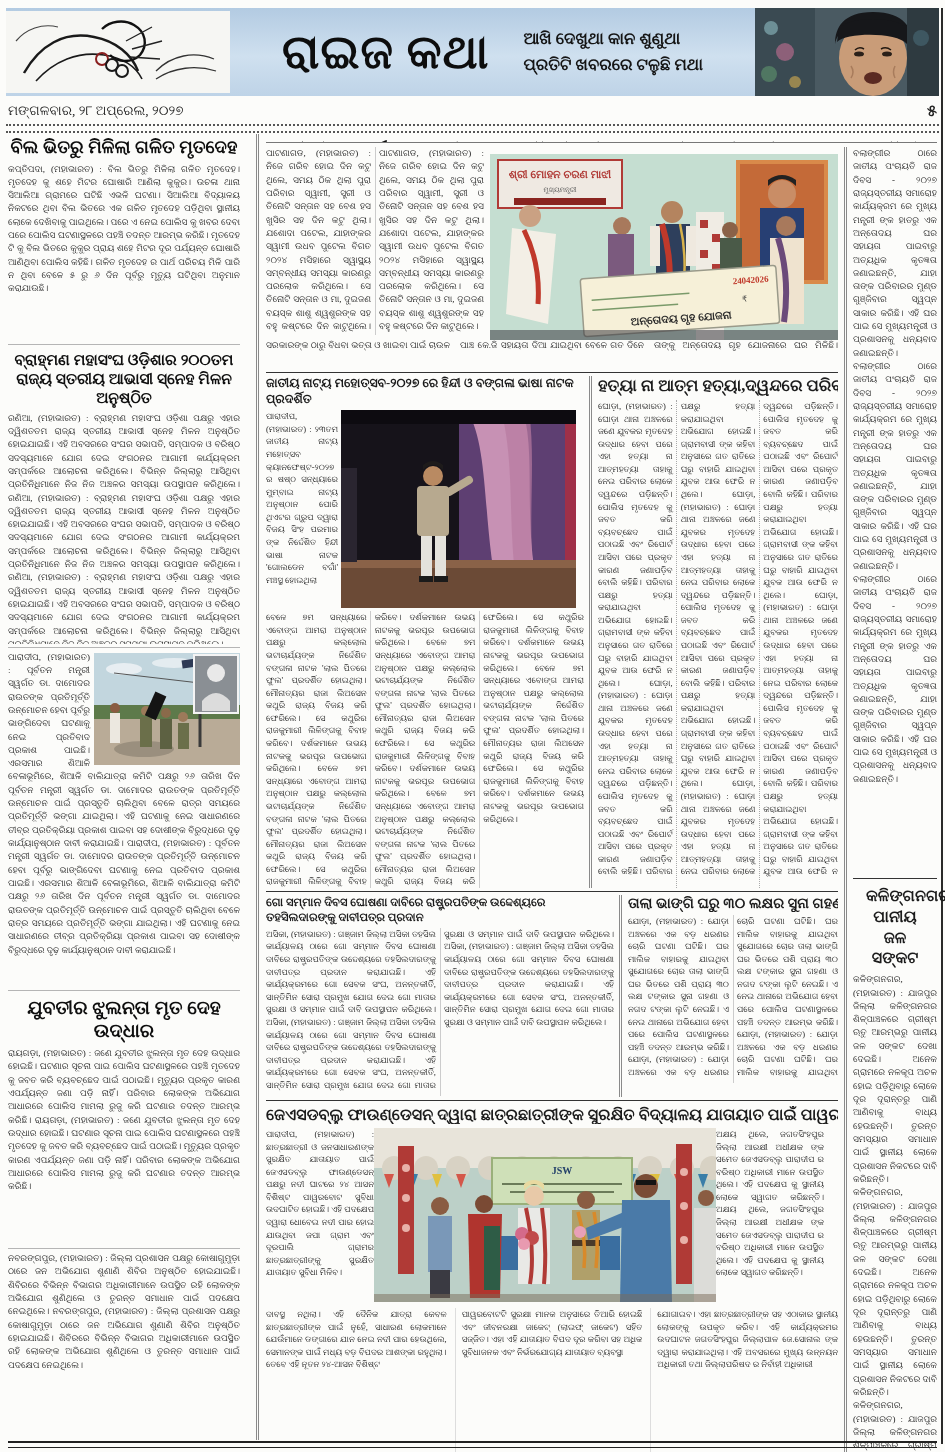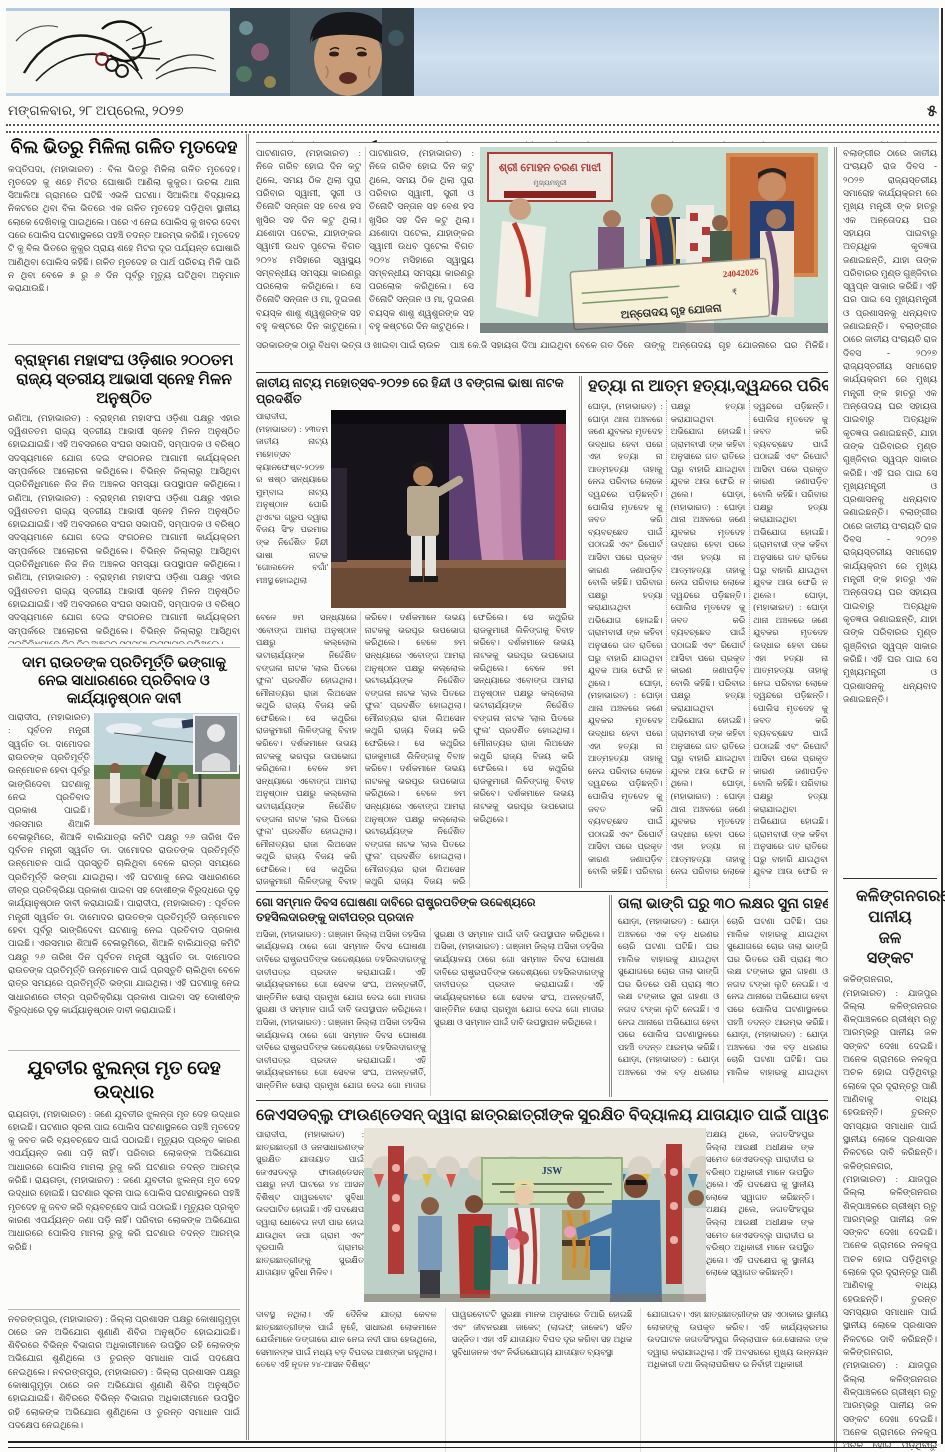--- a/index.html
+++ b/index.html
@@ -16,21 +16,21 @@
   .mast-photo{width:184px;height:88px;flex:0 0 auto;}
   .daterow{position:absolute;left:8px;top:100px;right:8px;height:22px;display:flex;
            justify-content:space-between;align-items:center;font-size:13.5px;color:#222;}
   .pageno{font-weight:700;font-size:16px;}
   .dotsep{position:absolute;left:6px;right:6px;top:124px;height:5px;
           border-top:2px dotted #555;border-bottom:2px dotted #555;}
   
   .content{position:absolute;left:8px;right:8px;top:134px;bottom:12px;display:flex;}
   .bottom-rule{position:absolute;left:8px;right:8px;bottom:4px;height:4px;
                border-top:2px solid #222;border-bottom:1px solid #222;}
-  .col-left{width:232px;flex:0 0 auto;padding-right:6px;border-right:3px double #8a8a8a;
+  .col-left{width:232px;flex:0 0 auto;padding-right:16px;border-right:3px double #8a8a8a;
             display:flex;flex-direction:column;}
   .region-right{flex:1;padding-left:7px;display:flex;flex-direction:column;min-width:0;}
   .body-txt{font-size:9px;line-height:1.48;text-align:justify;color:#262626;overflow:hidden;column-fill:auto;}
   .hr{border-top:1.5px solid #333;margin:3px 0;}
   .hr-lt{border-top:1px solid #b5b5b5;margin:3px 0;}
   
   .lhead{font-weight:800;text-align:center;color:#0e0e0e;line-height:1.25;margin:2px 0 4px;}
   .lh-1{font-size:18px;} .lh-2{font-size:15.5px;} .lh-3{font-size:14.5px;} .lh-4{font-size:19px;} .lh-5{font-size:13.5px;}
   .a1-body{height:178px;} .a2-body{height:232px;} .a3-body{height:336px;} .a4-body{height:198px;} .a5-body{flex:1;}
   .dama-photo{float:right;width:146px;height:112px;margin:2px 0 3px 4px;}
@@ -39,21 +39,21 @@
                  padding:2px 0 6px;border-bottom:1px solid #777;margin-bottom:4px;}
   .region-body{flex:1;display:flex;min-width:0;}
   .center-col{width:572px;flex:0 0 auto;display:flex;flex-direction:column;}
   .right-strip{flex:1;margin-left:6px;border-left:3px double #8a8a8a;padding-left:6px;
                display:flex;flex-direction:column;min-width:0;}
   .strip-text{height:728px;}
   .kal-head{font-size:16px;font-weight:800;text-align:center;margin:4px 13px;line-height:1.3;}
   .kal-body{flex:1;}
   .main-block{position:relative;height:222px;}
   .main-cols{width:218px;height:188px;column-count:2;column-gap:8px;column-rule:1px solid #ccc;}
-  .main-photo{position:absolute;right:0;top:0;width:348px;height:186px;}
+  .main-photo{position:absolute;right:0;top:7px;width:348px;height:186px;}
   .main-under{margin-top:4px;column-count:3;column-gap:10px;height:26px;}
   
   .mid-row{display:flex;height:512px;}
   .theater{width:318px;flex:0 0 auto;border-right:3px double #8a8a8a;padding-right:5px;
            display:flex;flex-direction:column;justify-content:flex-end;}
   .t-head{font-size:12.5px;font-weight:800;line-height:1.25;margin-bottom:3px;}
   .t-top{display:flex;gap:3px;}
   .t-col{width:72px;height:198px;font-size:8.5px;}
   .t-photo{width:235px;height:198px;flex:0 0 auto;}
   .t-bottom{flex:1;margin-top:3px;column-count:3;column-gap:8px;column-rule:1px solid #ccc;font-size:8.5px;}
@@ -92,20 +92,27 @@
         <path d="M18,62 C34,34 58,20 88,26 C110,30 126,44 132,60" fill="none" stroke="#1a1a1a" stroke-width="2.5"></path>
         <path d="M30,70 C48,50 72,40 98,44 C118,47 130,56 136,68" fill="none" stroke="#1a1a1a" stroke-width="1.6"></path>
         <path d="M96,18 C104,10 118,8 128,14 C140,21 142,34 134,44 C126,52 112,52 104,44" fill="none" stroke="#111" stroke-width="2.4"></path>
         <path d="M120,30 l26,-14 M126,38 l30,-8 M124,46 l30,2" stroke="#222" stroke-width="1.4"></path>
         <circle cx="96" cy="48" r="6" fill="none" stroke="#8a1f1f" stroke-width="2"></circle>
         <circle cx="106" cy="54" r="6" fill="none" stroke="#1a1a1a" stroke-width="2"></circle>
         <circle cx="116" cy="60" r="6" fill="none" stroke="#1a1a1a" stroke-width="2"></circle>
         <path d="M150,60 C166,44 188,40 208,48 M150,68 C168,56 190,54 210,60" fill="none" stroke="#333" stroke-width="1.3"></path>
         <path d="M10,30 C20,18 36,12 52,16" fill="none" stroke="#444" stroke-width="1.2"></path>
       </svg>
+    </div>
+    <div class="mast-center">
+      <div class="mast-title">ରାଇଜ କଥା</div>
+      <div class="mast-tagline">
+        <div>ଆଖି ଦେଖୁଥା କାନ ଶୁଣୁଥା</div>
+        <div>ପ୍ରତିଟି ଖବରରେ ଟଳୁଛି ମଥା</div>
+      </div>
     </div>
     <div class="mast-photo">
       <svg viewBox="0 0 184 88" width="184" height="88">
         <rect width="184" height="88" fill="#4a5a62"></rect>
         <rect width="60" height="88" fill="#3a4a52"></rect>
         <circle cx="16" cy="20" r="7" fill="#7aa0a8" opacity=".8"></circle>
         <circle cx="30" cy="44" r="9" fill="#b06a8a" opacity=".7"></circle>
         <circle cx="14" cy="66" r="8" fill="#5a8a6a" opacity=".7"></circle>
         <circle cx="40" cy="74" r="6" fill="#c0a050" opacity=".7"></circle>
         <ellipse cx="118" cy="50" rx="34" ry="38" fill="#c99c78"></ellipse>
@@ -135,21 +142,20 @@
         <div class="lhead lh-1">ବିଲ ଭିତରୁ ମିଳିଲା ଗଳିତ ମୃତଦେହ</div>
         <div class="body-txt a1-body">କପ୍ତିପଦା, (ମହାଭାରତ) : ବିଲ ଭିତରୁ ମିଳିଲା ଗଳିତ ମୃତଦେହ। ମୃତଦେହ କୁ ଶହେ ମିଟର ଘୋଷାରି ଆଣିଲା କୁକୁର। ଉଚଳା ଥାନା ସିଆଲିଆ ଗ୍ରାମରେ ଘଟିଛି ଏଭଳି ଘଟଣା। ସିଆଲିଆ ବିଦ୍ୟାଳୟ ନିକଟରେ ଥିବା ବିଲ ଭିତରେ ଏକ ଗଳିତ ମୃତଦେହ ପଡ଼ିଥିବା ସ୍ଥାନୀୟ ଲୋକେ ଦେଖିବାକୁ ପାଇଥିଲେ। ପରେ ଏ ନେଇ ପୋଲିସ କୁ ଖବର ଦେବା ପରେ ପୋଲିସ ଘଟଣାସ୍ଥଳରେ ପହଞ୍ଚି ତଦନ୍ତ ଆରମ୍ଭ କରିଛି। ମୃତଦେହ ଟି କୁ ବିଲ ଭିତରେ କୁକୁର ପ୍ରାୟ ଶହେ ମିଟର ଦୂର ପର୍ଯ୍ୟନ୍ତ ଘୋଷାରି ଆଣିଥିବା ପୋଲିସ କହିଛି। ଗଳିତ ମୃତଦେହ ର ପାର୍ଥ ପରିଚୟ ମିଳି ପାରି ନ ଥିବା ବେଳେ ୫ ରୁ ୬ ଦିନ ପୂର୍ବରୁ ମୃତ୍ୟୁ ଘଟିଥିବା ଅନୁମାନ କରାଯାଉଛି।</div>
       </div>
       <div class="hr-lt"></div>
       <div>
         <div class="lhead lh-2">ବ୍ରାହ୍ମଣ ମହାସଂଘ ଓଡ଼ିଶାର ୨୦୦ତମ ରାଜ୍ୟ ସ୍ତରୀୟ ଆଭାସୀ ସ୍ନେହ ମିଳନ ଅନୁଷ୍ଠିତ</div>
         <div class="body-txt a2-body">ରଣିଆ, (ମହାଭାରତ) : ବ୍ରାହ୍ମଣ ମହାସଂଘ ଓଡ଼ିଶା ପକ୍ଷରୁ ଏହାର ଦ୍ୱିଶତତମ ରାଜ୍ୟ ସ୍ତରୀୟ ଆଭାସୀ ସ୍ନେହ ମିଳନ ଅନୁଷ୍ଠିତ ହୋଇଯାଇଛି। ଏହି ଅବସରରେ ସଂଘର ସଭାପତି, ସମ୍ପାଦକ ଓ ବରିଷ୍ଠ ସଦସ୍ୟମାନେ ଯୋଗ ଦେଇ ସଂଗଠନର ଆଗାମୀ କାର୍ଯ୍ୟକ୍ରମ ସମ୍ପର୍କରେ ଆଲୋଚନା କରିଥିଲେ। ବିଭିନ୍ନ ଜିଲ୍ଲାରୁ ଆସିଥିବା ପ୍ରତିନିଧିମାନେ ନିଜ ନିଜ ଅଞ୍ଚଳର ସମସ୍ୟା ଉପସ୍ଥାପନ କରିଥିଲେ। ରଣିଆ, (ମହାଭାରତ) : ବ୍ରାହ୍ମଣ ମହାସଂଘ ଓଡ଼ିଶା ପକ୍ଷରୁ ଏହାର ଦ୍ୱିଶତତମ ରାଜ୍ୟ ସ୍ତରୀୟ ଆଭାସୀ ସ୍ନେହ ମିଳନ ଅନୁଷ୍ଠିତ ହୋଇଯାଇଛି। ଏହି ଅବସରରେ ସଂଘର ସଭାପତି, ସମ୍ପାଦକ ଓ ବରିଷ୍ଠ ସଦସ୍ୟମାନେ ଯୋଗ ଦେଇ ସଂଗଠନର ଆଗାମୀ କାର୍ଯ୍ୟକ୍ରମ ସମ୍ପର୍କରେ ଆଲୋଚନା କରିଥିଲେ। ବିଭିନ୍ନ ଜିଲ୍ଲାରୁ ଆସିଥିବା ପ୍ରତିନିଧିମାନେ ନିଜ ନିଜ ଅଞ୍ଚଳର ସମସ୍ୟା ଉପସ୍ଥାପନ କରିଥିଲେ। ରଣିଆ, (ମହାଭାରତ) : ବ୍ରାହ୍ମଣ ମହାସଂଘ ଓଡ଼ିଶା ପକ୍ଷରୁ ଏହାର ଦ୍ୱିଶତତମ ରାଜ୍ୟ ସ୍ତରୀୟ ଆଭାସୀ ସ୍ନେହ ମିଳନ ଅନୁଷ୍ଠିତ ହୋଇଯାଇଛି। ଏହି ଅବସରରେ ସଂଘର ସଭାପତି, ସମ୍ପାଦକ ଓ ବରିଷ୍ଠ ସଦସ୍ୟମାନେ ଯୋଗ ଦେଇ ସଂଗଠନର ଆଗାମୀ କାର୍ଯ୍ୟକ୍ରମ ସମ୍ପର୍କରେ ଆଲୋଚନା କରିଥିଲେ। ବିଭିନ୍ନ ଜିଲ୍ଲାରୁ ଆସିଥିବା ପ୍ରତିନିଧିମାନେ ନିଜ ନିଜ ଅଞ୍ଚଳର ସମସ୍ୟା ଉପସ୍ଥାପନ କରିଥିଲେ।</div>
       </div>
       <div class="hr-lt"></div>
       <div>
-        <div class="lhead lh-3">ଦାମ ରାଉତଙ୍କ ପ୍ରତିମୂର୍ତ୍ତି ଭଙ୍ଗାକୁ ନେଇ ସାଧାରଣରେ ପ୍ରତିବାଦ ଓ କାର୍ଯ୍ୟାନୁଷ୍ଠାନ ଦାବୀ</div>
         <div class="body-txt a3-body">
           <span class="dama-photo">
             <svg viewBox="0 0 146 112" width="146" height="112">
               <rect width="146" height="112" fill="#c2d6de"></rect>
               <ellipse cx="30" cy="16" rx="18" ry="6" fill="#e8eef2"></ellipse>
               <ellipse cx="80" cy="10" rx="22" ry="5" fill="#e4ecf0"></ellipse>
               <rect x="0" y="52" width="146" height="16" fill="#5d7a4a"></rect>
               <rect x="0" y="66" width="146" height="46" fill="#b9ab97"></rect>
               <ellipse cx="50" cy="96" rx="30" ry="8" fill="#9a8f7e"></ellipse>
               <line x1="106" y1="8" x2="106" y2="94" stroke="#3a3a3a" stroke-width="3"></line>

